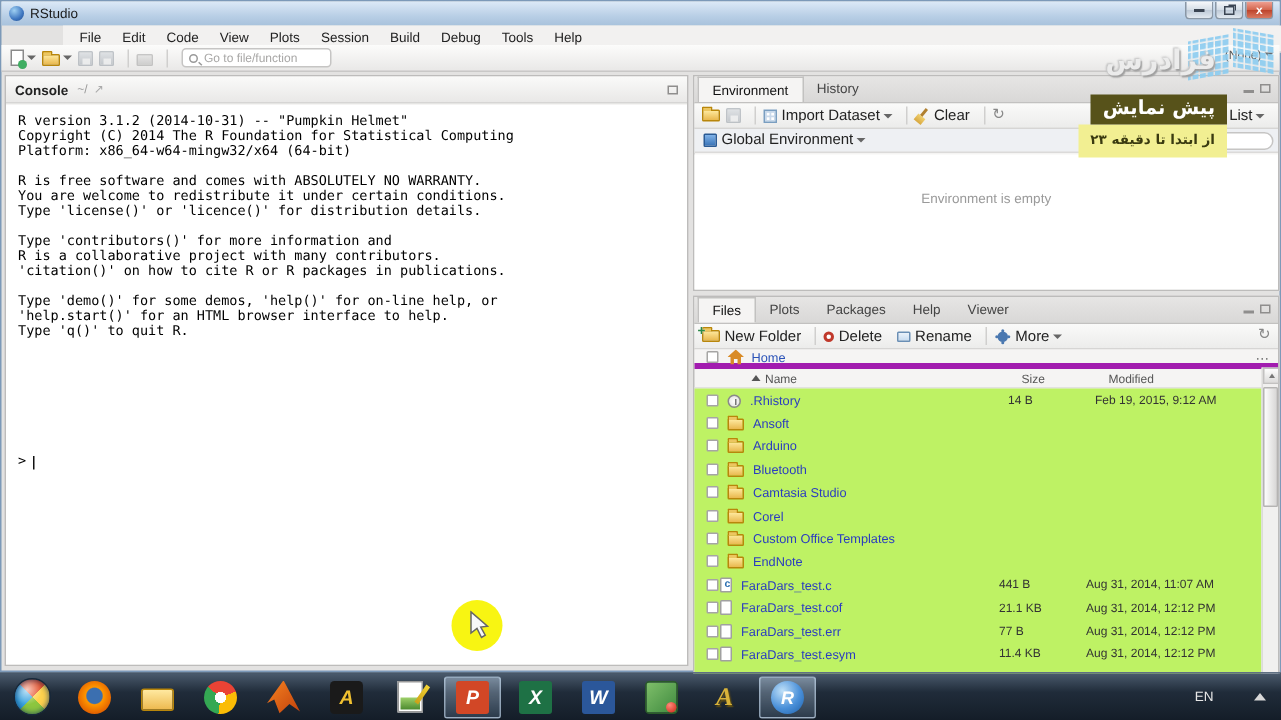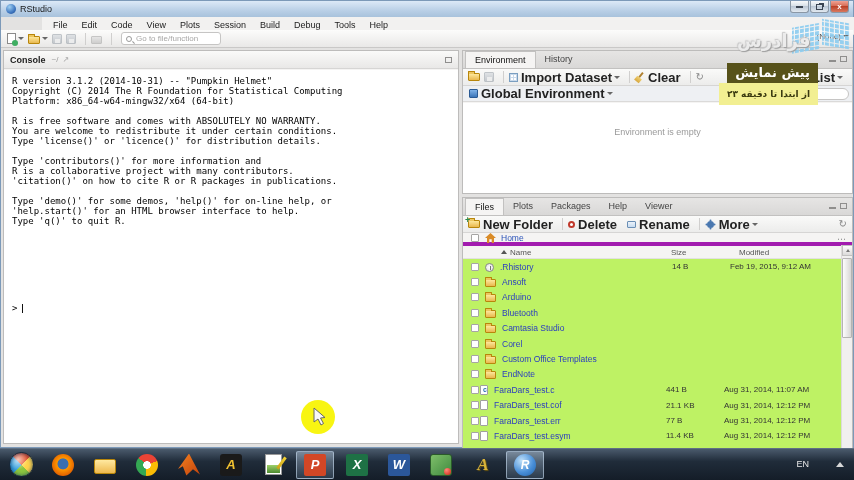--- a/index.html
+++ b/index.html
@@ -60,21 +60,21 @@
   .pane{position:absolute;background:#f5f4f3;border:1px solid #bdbcbb;}
   .tabstrip{height:18px;background:linear-gradient(#e6e5e4,#d9d8d7);
     border-bottom:1px solid #c2c1c0;display:flex;align-items:flex-end;padding-left:2px;position:relative;}
   .tab{font-size:9px;color:#444;padding:0 9px;line-height:17px;height:17px;}
   .tab.active{background:#f5f4f3;border:1px solid #c2c1c0;border-bottom:none;color:#111;}
   .pane-winicons{position:absolute;right:5px;top:5px;display:flex;gap:4px;}
   .mini-dash{width:7px;height:2px;background:#8f8e8d;margin-top:4px;}
   .mini-box{width:7px;height:6px;border:1px solid #8f8e8d;}
   .panetoolbar{height:17px;background:linear-gradient(#fafaf9,#ececeb);
     border-bottom:1px solid #d6d5d4;display:flex;align-items:center;padding:0 5px;position:relative;}
-  .ptlabel{font-size:13px;color:#222;margin-left:3px;white-space:nowrap;font-weight:bold;}
+  .ptlabel{font-size:10px;color:#222;margin-left:3px;white-space:nowrap;}
   .ico-refresh{font-size:10px;color:#888;line-height:10px;}
 
   
   #console-pane{left:2px;top:49px;width:456px;height:394px;}
   .pane-header{height:18px;background:linear-gradient(#fafaf9,#e9e8e7);
     border-bottom:1px solid #d6d5d4;display:flex;align-items:center;padding:0 6px;}
   .pane-title{font-size:9px;font-weight:bold;color:#222;}
   .pane-path{font-size:8px;color:#999;margin-left:6px;}
   .ico-fwd{font-size:8px;color:#aaa;margin-left:4px;}
   .spacer{flex:1;}
@@ -118,21 +118,21 @@
   .crumb-row{height:13px;background:#f5f4f3;border-bottom:4px solid #a21caf;
     display:flex;align-items:center;padding:0 8px;position:relative;}
   .cb{width:8px;height:8px;background:#fff;border:1px solid #a6a5a4;border-radius:1px;flex:none;}
   .crumb-label{font-size:8.5px;color:#2a52b8;margin-left:5px;}
   .dots{position:absolute;right:6px;top:0;font-size:9px;color:#777;line-height:13px;}
   .colheader{height:13px;border-bottom:1px solid #e2e1e0;display:flex;align-items:center;
     font-size:8px;color:#555;position:relative;}
   .sort-up{width:0;height:0;border-left:3px solid transparent;border-right:3px solid transparent;
     border-bottom:4px solid #555;margin-right:3px;}
   .col-name{position:absolute;left:38px;display:flex;align-items:center;}
-  .col-size{position:absolute;left:208px;}
+  .col-size{position:absolute;left:218px;}
   .col-mod{position:absolute;left:276px;}
   .filelist{position:absolute;left:0;top:61px;right:11px;bottom:0;background:#bef264;overflow:hidden;}
   .file-row{display:flex;align-items:center;height:15.4px;padding-left:8px;}
   .file-icon{width:10px;height:11px;position:relative;margin-left:6px;flex:none;}
   .icon-folder{width:11px;height:8px;background:linear-gradient(#fde79b,#e9b84e);
     border:1px solid #b8860b;border-radius:1px;margin-top:2px;}
   .icon-folder::before{content:"";position:absolute;top:-3px;left:-1px;width:5px;height:2px;
     background:#ecc660;border:1px solid #b8860b;border-bottom:none;border-radius:1px 1px 0 0;}
   .icon-file,.icon-file-c,.icon-file-h{width:8px;height:10px;background:#fff;
     border:1px solid #a0a0a0;border-radius:1px;margin-left:1px;}

